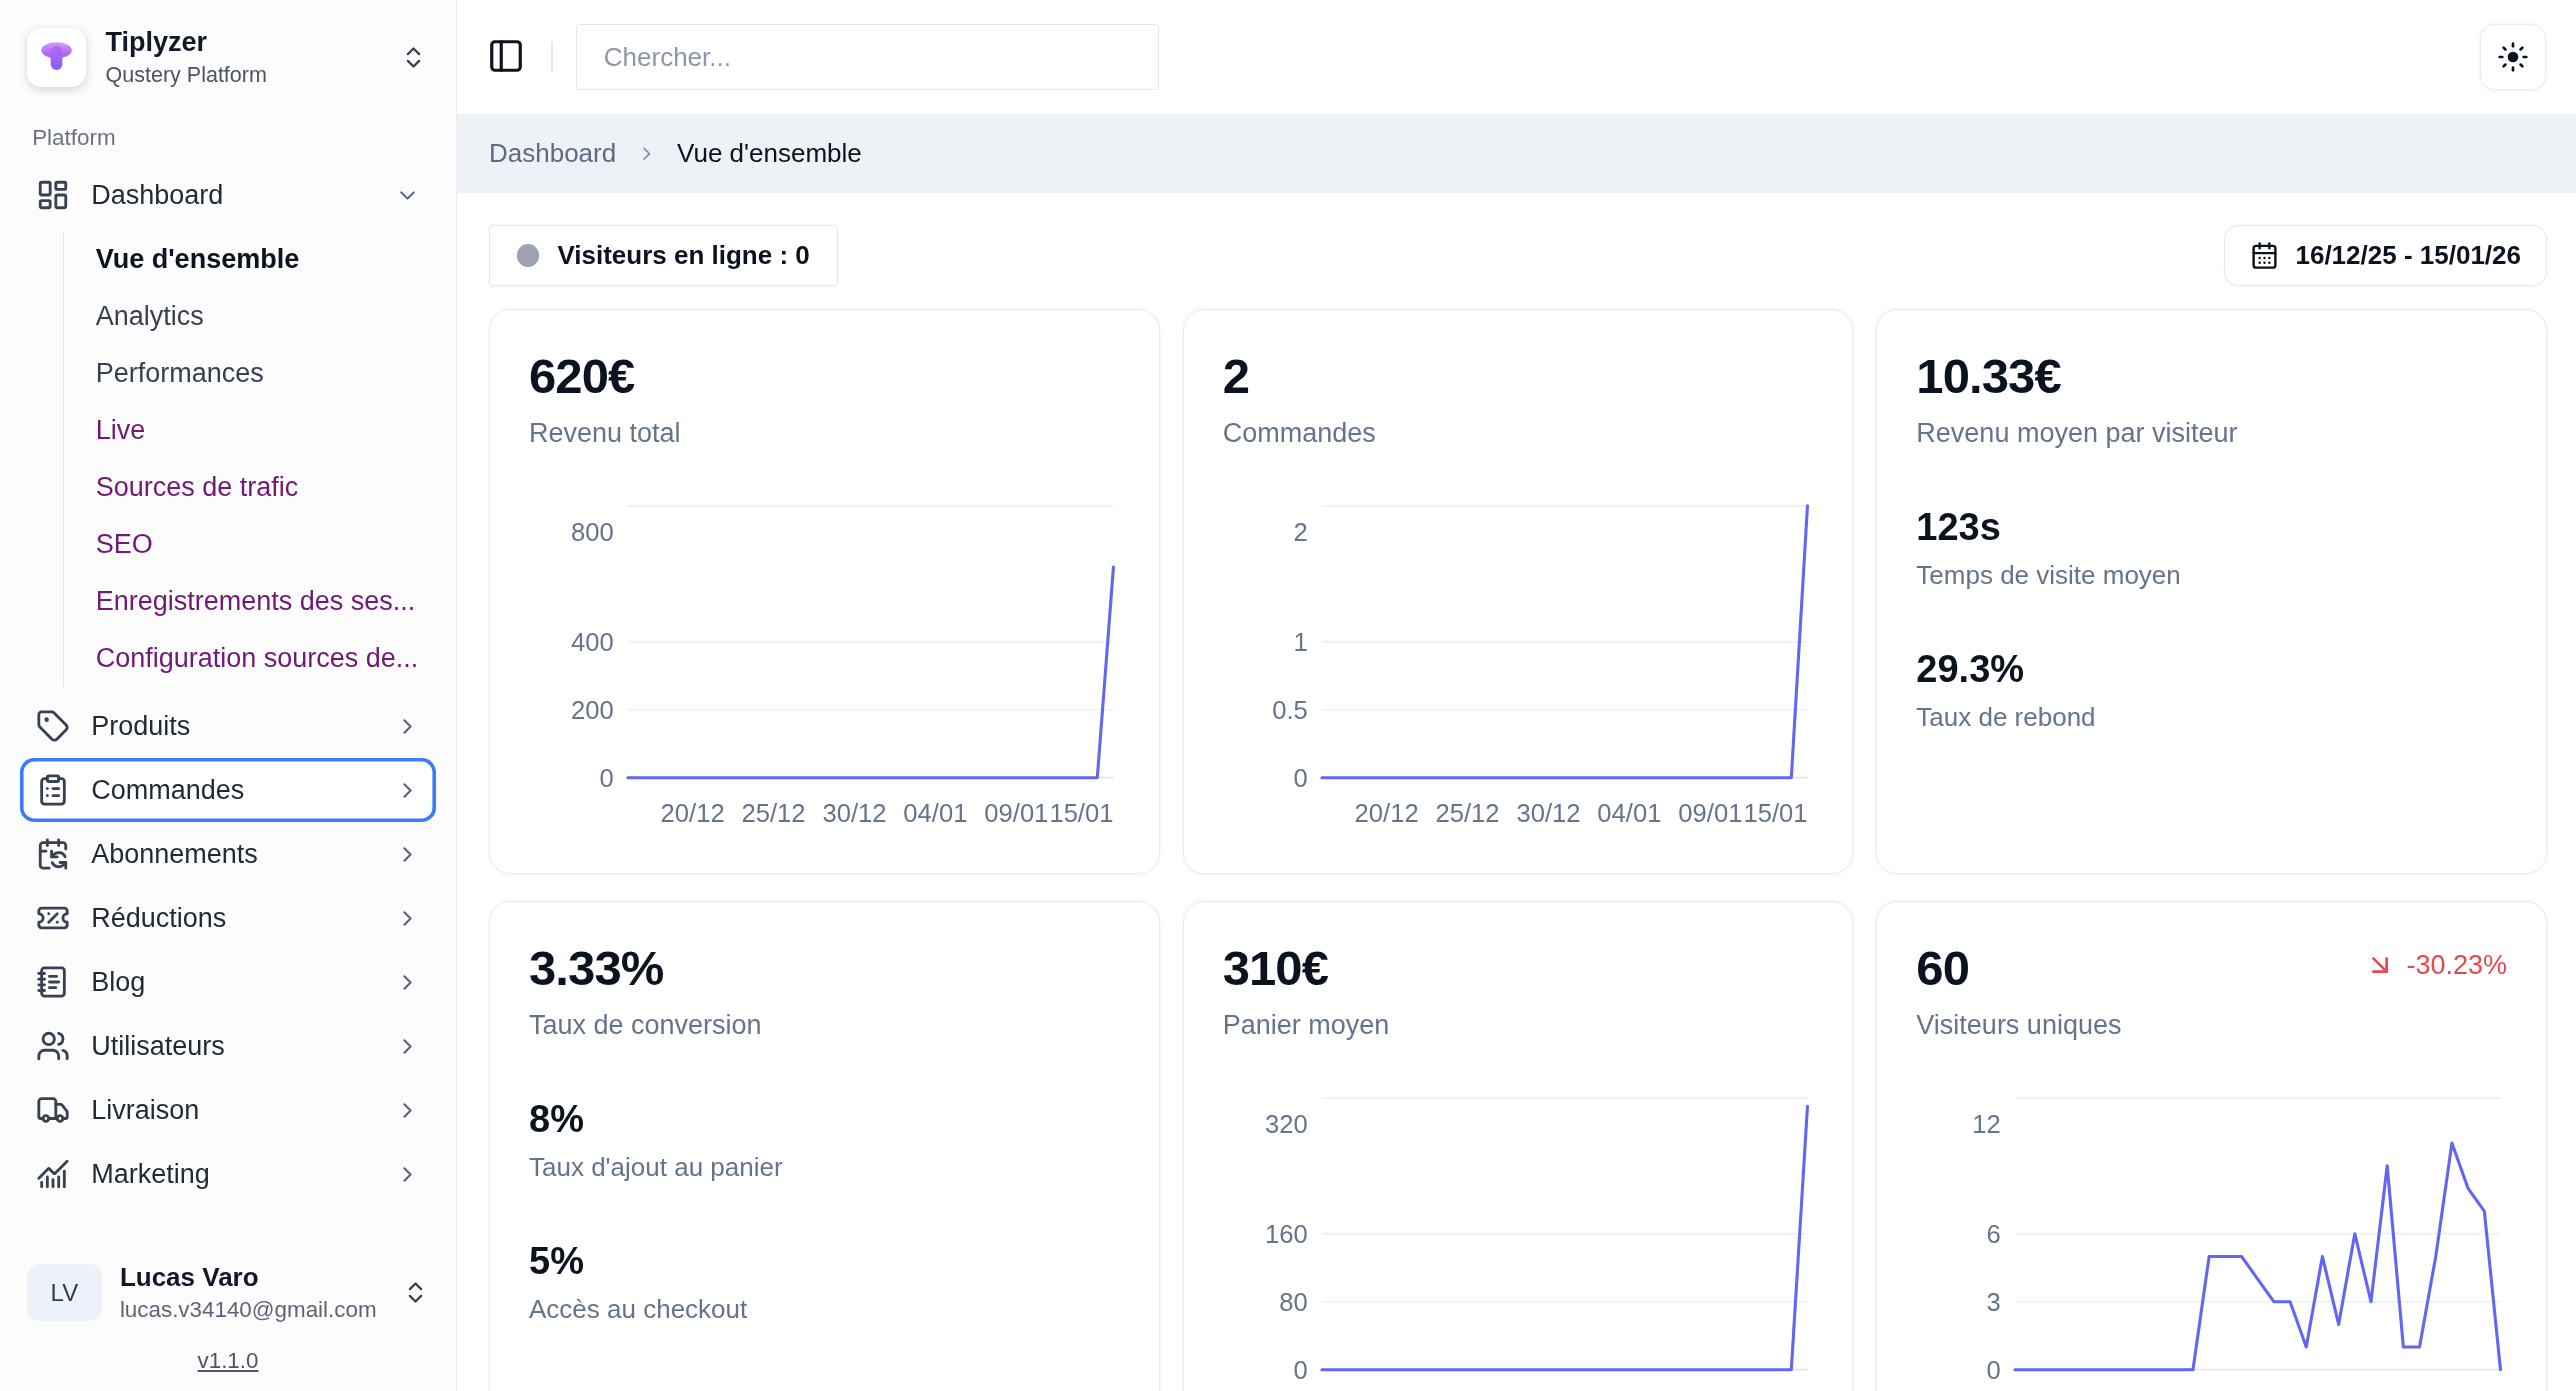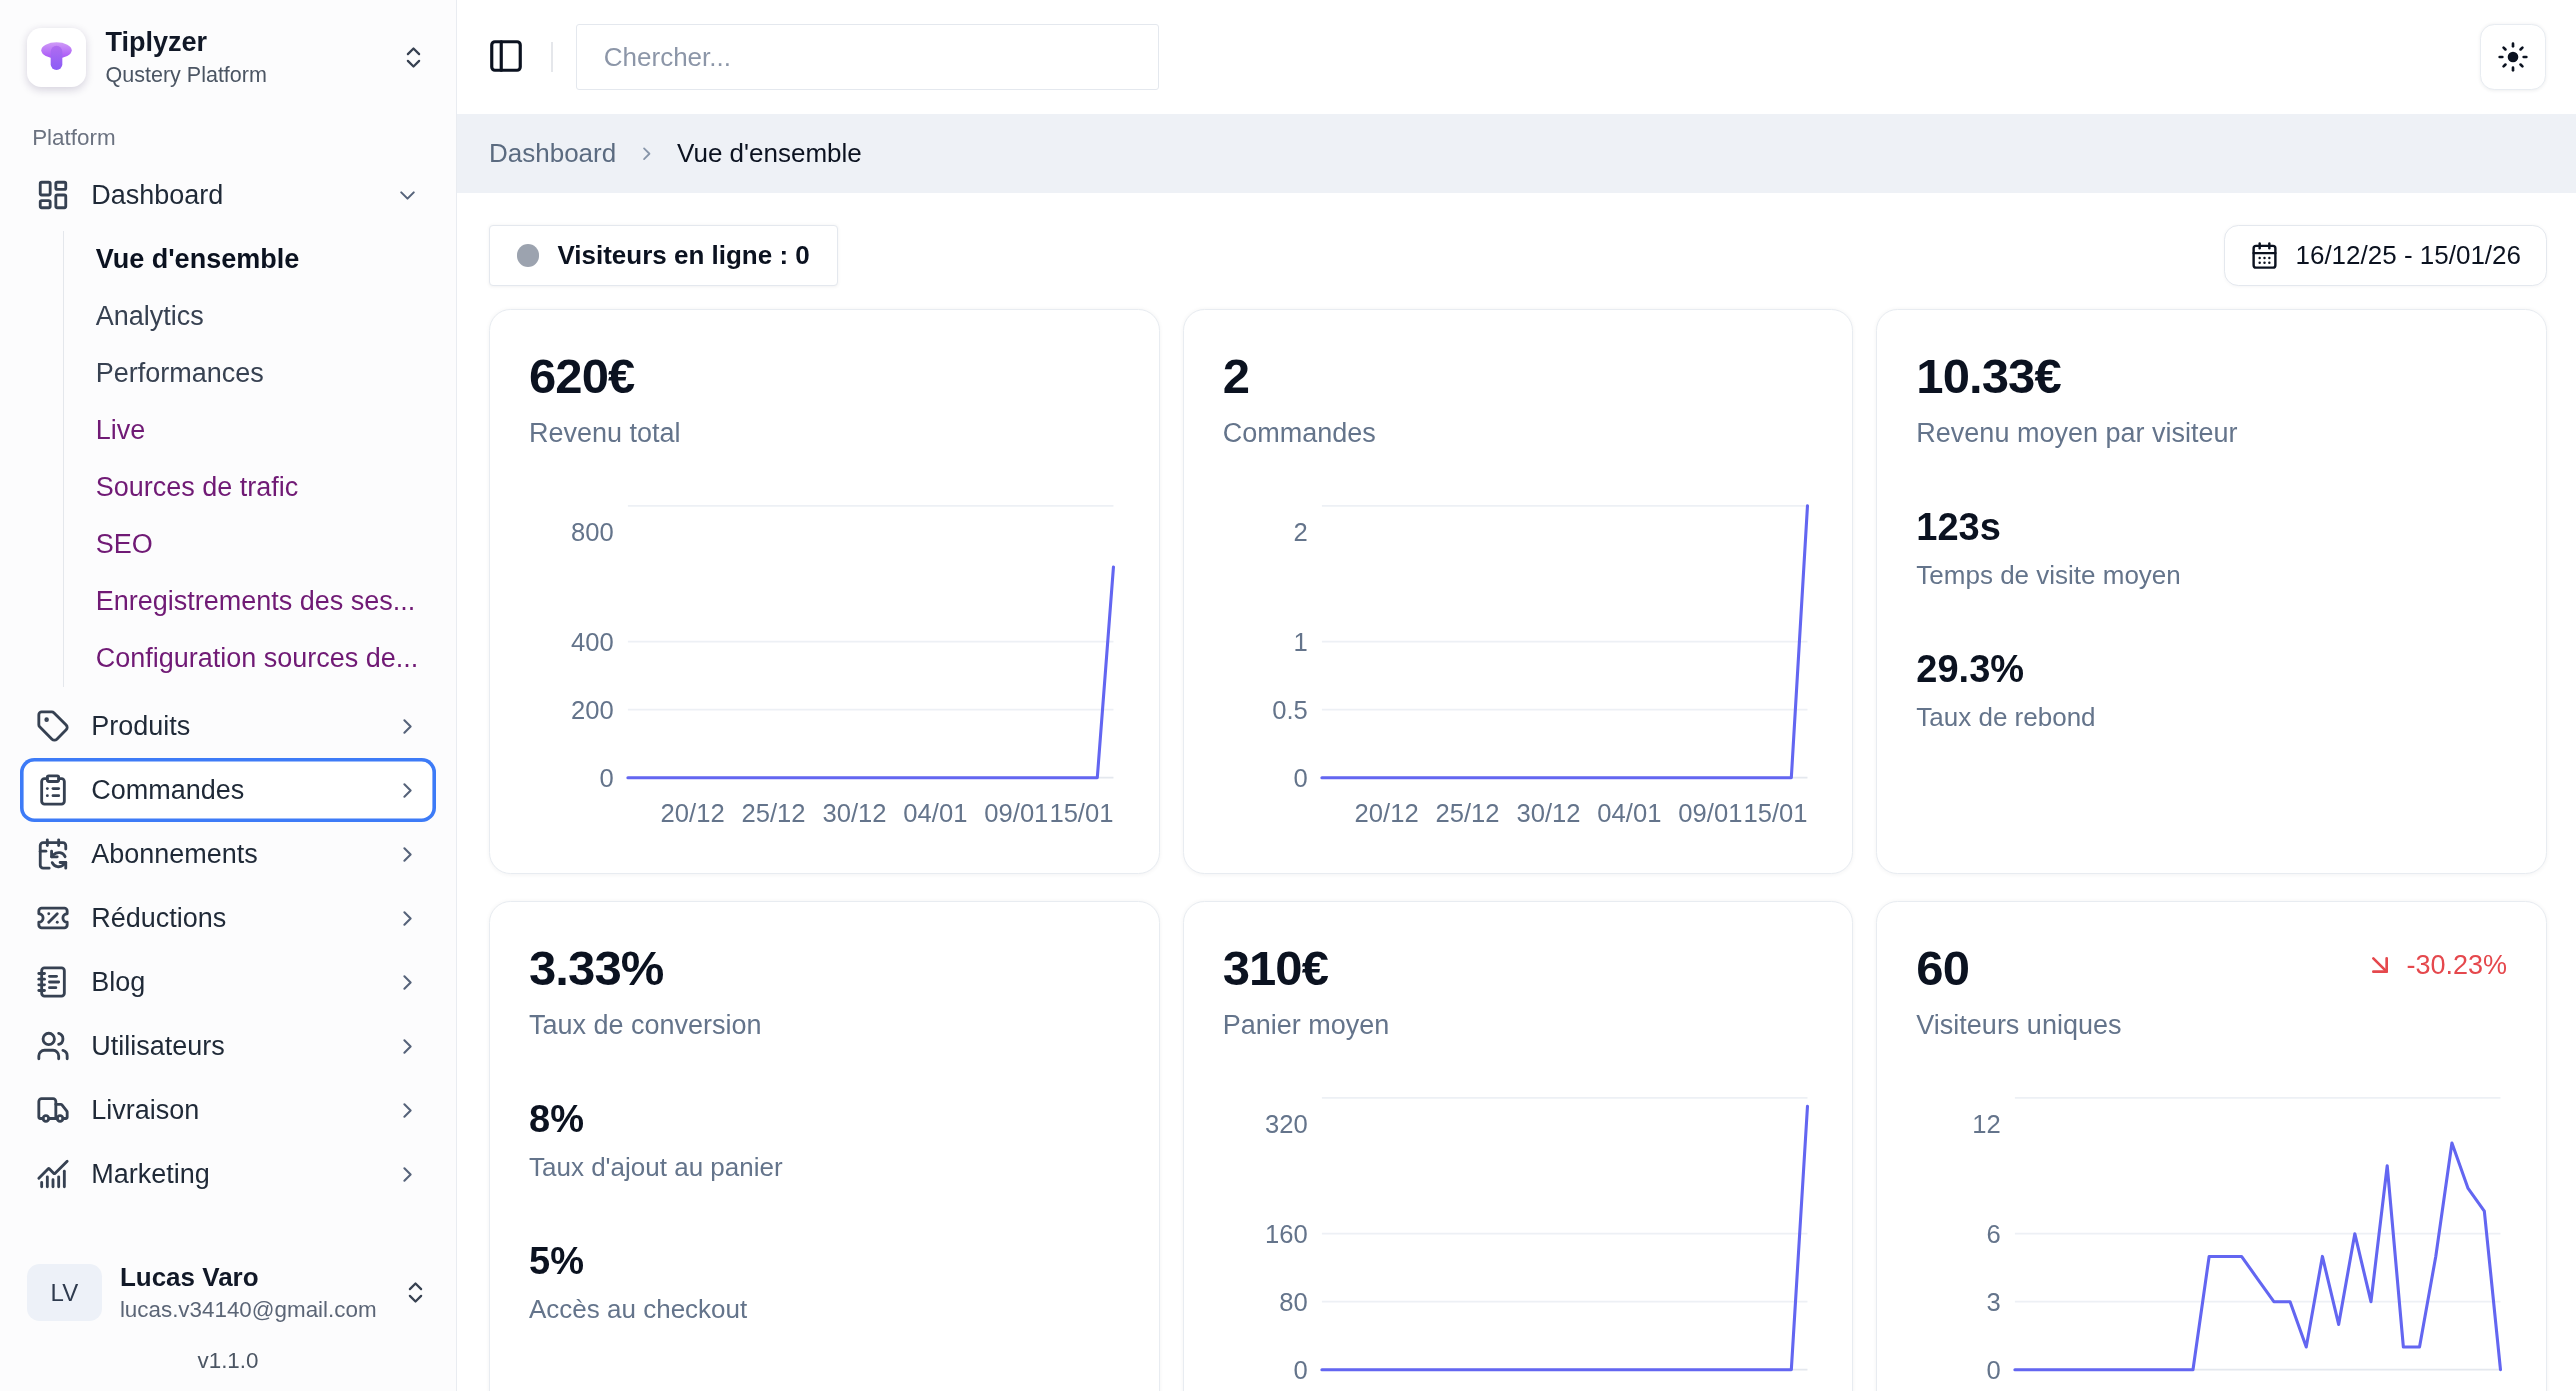--- a/index.html
+++ b/index.html
@@ -34,21 +34,21 @@
   .sub-item { height:57px; display:flex; align-items:center; font-size:27px; color:#374151;
     cursor:pointer; border-radius:10.7px; }
   .sub-item.active { font-weight:700; color:#0b1220; }
   .sub-item.disabled { color:#701a75; cursor:default; }
 
   .user-row { margin-top:auto; display:flex; align-items:center; gap:18px; padding:7.2px 7.2px; cursor:pointer; border-radius:14.3px; }
   .avatar { width:75px; height:57px; border-radius:12.5px; background:#edf1f8; color:#2f3b4e;
     font-size:24px; display:flex; align-items:center; justify-content:center; }
   .user-name { font-size:26px; font-weight:700; color:#111827; }
   .user-email { font-size:22.4px; color:#5b6576; margin-top:3.6px; }
-  .version { text-align:center; font-size:22.4px; color:#4b5563; padding:18px 0 1.8px; }
+  .version { text-align:center; font-size:22.4px; color:#4b5563; padding:18px 0 1.8px;text-decoration:underline; }
 
   
   .main { flex:1; display:flex; flex-direction:column; height:100%; overflow:hidden; }
   .topbar { height:114px; min-height:114px; display:flex; align-items:center; padding:0 30px; gap:23px; background:#fff; }
   .panel-btn { width:41px; height:41px; color:#0b1220; cursor:pointer; display:flex; }
   .panel-btn svg { width:38px; height:38px; }
   .tb-divider { width:1.8px; height:30px; background:#e5e7eb; }
   .search { width:583px; height:66px; border:1.8px solid #e4e8ee; border-radius:3px;
     padding:0 27px; font-size:26px; color:#0f172a; background:#fff; outline:none;
     font-family:"Liberation Sans","DejaVu Sans",sans-serif; }
@@ -65,21 +65,21 @@
   .bc-sep svg { width:21.5px; height:21.5px; }
   .bc-current { color:#0b1220; }
 
   .content { flex:1; padding:32px 29px 0 32px; overflow:hidden; }
   .toolbar { display:flex; align-items:center; justify-content:space-between; margin-bottom:23px; }
   .badge-online { display:flex; align-items:center; gap:18px; height:61px; padding:0 27px;
     border:1.8px solid #e4e8ee; border-radius:4px; background:#fff;
     box-shadow:0 0.9px 3.6px rgba(15,23,42,.06); font-size:26px; font-weight:700; color:#0b1220; cursor:pointer; }
   .dot { width:22.4px; height:22.4px; border-radius:50%; background:#9ca3af; }
   .date-btn { display:flex; align-items:center; gap:16px; height:61px; padding:0 25px;
-    border:1.8px solid #e4e8ee; border-radius:14.3px; background:#fff; font-size:26px; font-weight:400;
+    border:1.8px solid #e4e8ee; border-radius:14.3px; background:#fff; font-size:26px; font-weight:700;
     color:#0b1220; cursor:pointer; box-shadow:0 0.9px 3.6px rgba(15,23,42,.04);margin-left:28px; }
   .date-btn .cicon { width:29px; height:29px; display:flex; color:#0b1220; }
   .date-btn .cicon svg { width:29px; height:29px; }
 
   .grid { display:grid; grid-template-columns:repeat(3,1fr); gap:27px 23px; grid-auto-rows:565px; }
   .card { background:#fff; border:1.8px solid #e8ecf1; border-radius:21.5px; padding:38px 39px;
     box-shadow:0 0.9px 4.5px rgba(15,23,42,.05); overflow:hidden; }
   .card-top { display:flex; justify-content:space-between; align-items:flex-start; }
   .card-value { font-size:49px; font-weight:700; color:#0b1220; letter-spacing:-0.9px; }
   .card-label { font-size:27px; color:#64748b; margin-top:14.3px; }

